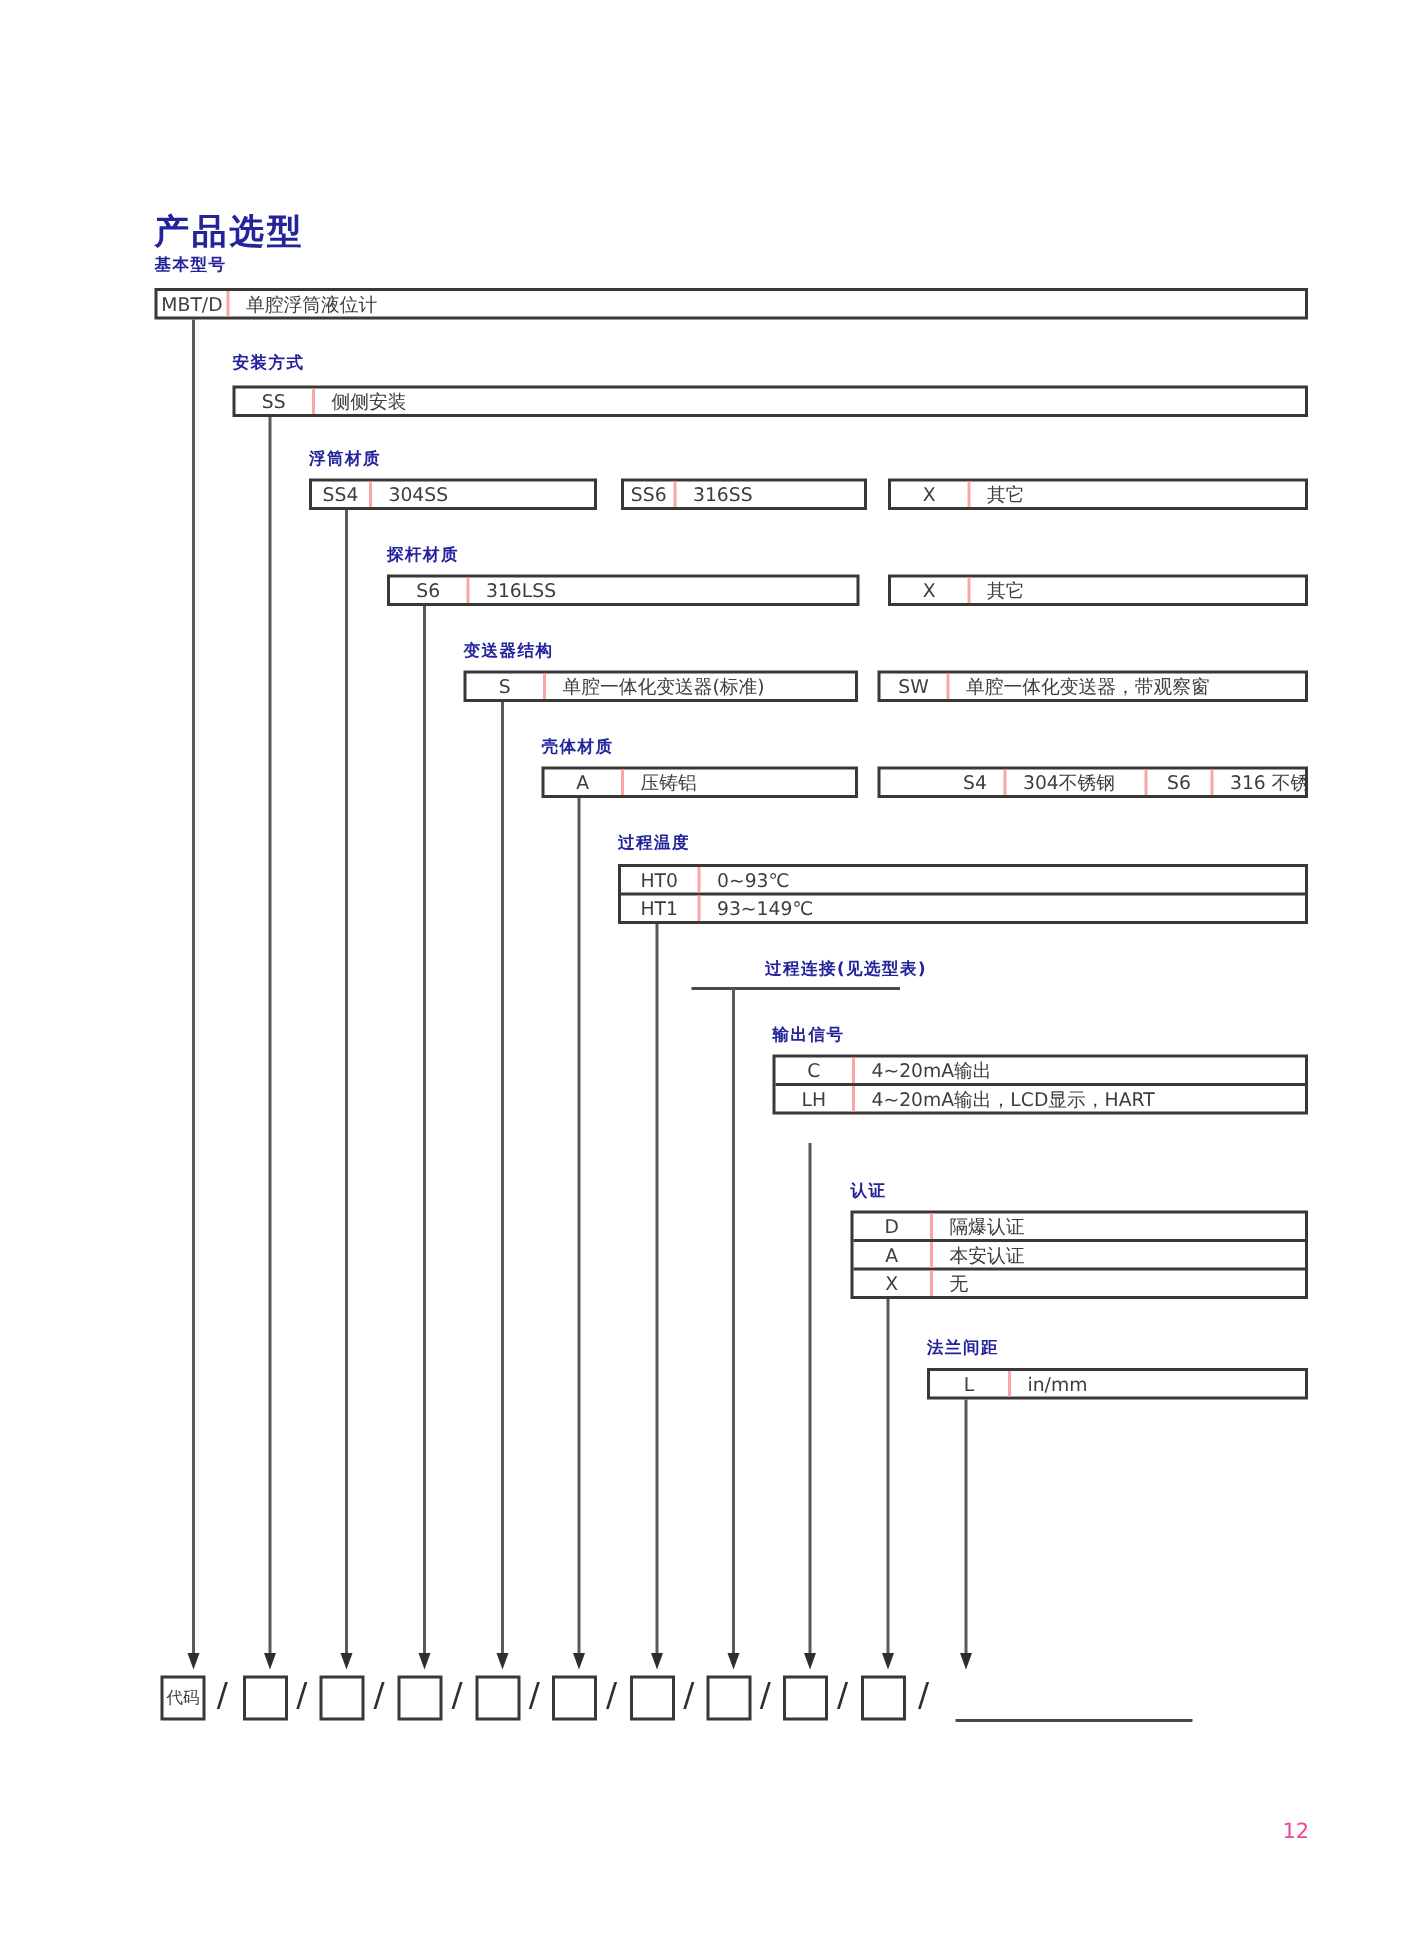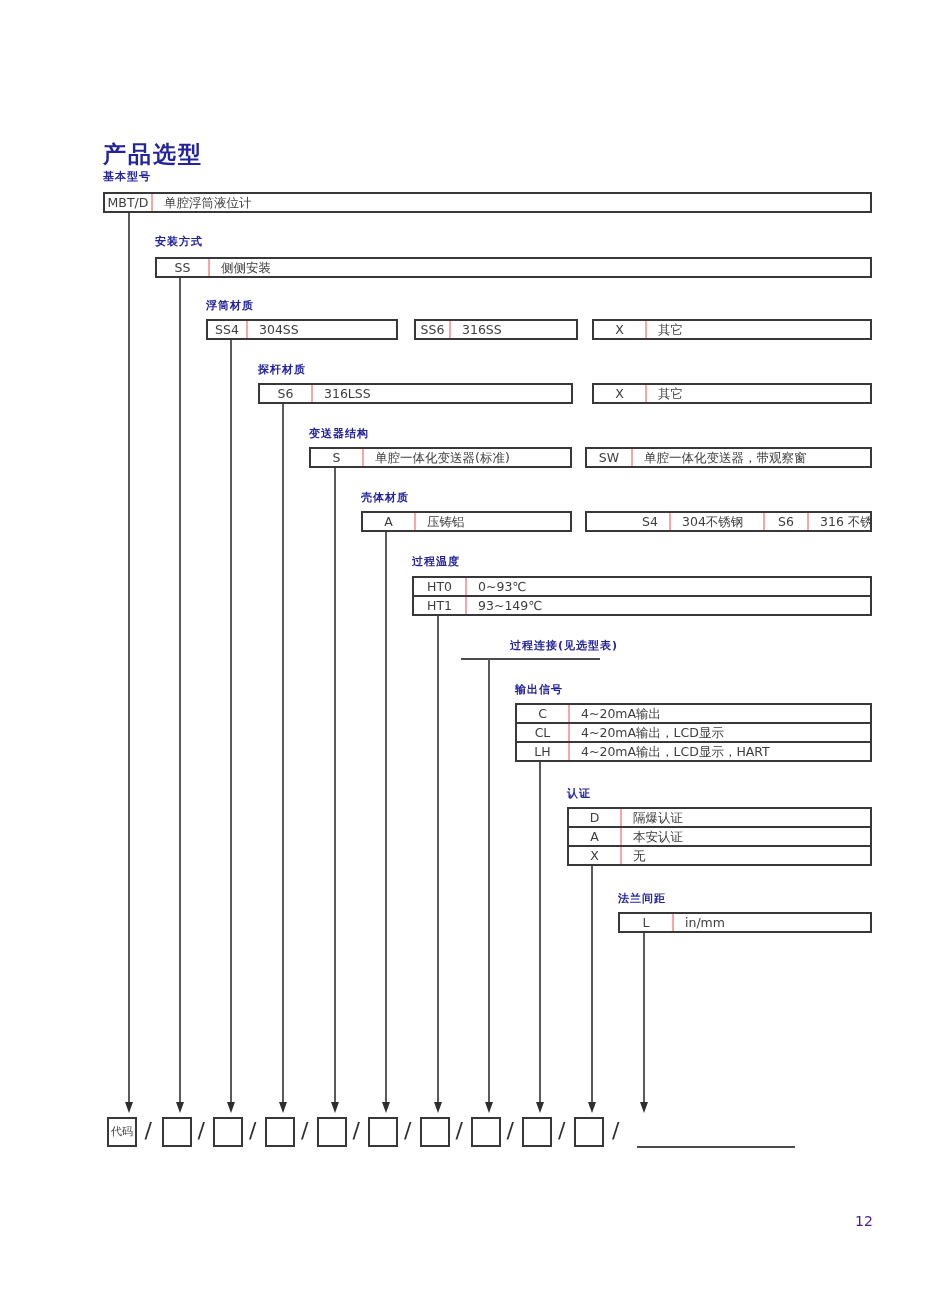--- a/index.html
+++ b/index.html
@@ -31,21 +31,21 @@
   .drop-arrow{
     position:absolute;width:0;height:0;
     border-left:4.5px solid transparent;border-right:4.5px solid transparent;border-top:11px solid #2e2e2e;
   }
   .hline{position:absolute;height:2px;background:#4a4a4a;}
   .code-box{
     position:absolute;width:30px;height:30px;border:2px solid #383838;box-sizing:border-box;
     font-size:11px;line-height:26px;text-align:center;color:#3d3d3d;background:#fff;
   }
   .slash{position:absolute;font-size:22px;color:#2e2e2e;font-weight:400;}
-  #page-number{font-size:14px;color:#4c1d95;}
+  #page-number{font-size:14px;color:#ec4899;}
 </style>
 </head>
 <body>
 
 <div id="page">
   <div id="page-title" class="abs" style="left:103px;top:139px;">产品选型</div>
 
   <div id="diagram">
       <div class="sec-heading" style="left: 103px; top: 169px;">基本型号</div>
       <div class="opt-box" style="left: 103px; top: 192px; width: 769px;">
@@ -148,24 +148,20 @@
       <div class="drop-arrow" style="left: 433.5px; top: 1102px;"></div>
       <div class="sec-heading" style="left: 462px; top: 638px; margin-left: 48px;">过程连接(见选型表)</div>
       <div class="hline" style="left: 461px; top: 658px; width: 139px;"></div>
       <div class="drop-line" style="left: 488.25px; top: 659px; height: 443px;"></div>
       <div class="drop-arrow" style="left: 484.5px; top: 1102px;"></div>
       <div class="sec-heading" style="left: 515px; top: 682px;">输出信号</div>
       <div class="opt-box" style="left: 515px; top: 703px; width: 357px;">
         <div class="opt-row">
           <div class="opt-cell code" style="width: 51px;">C</div>
           <div class="opt-cell label grow">4~20mA输出</div>
-        </div>
-        <div class="opt-row">
-          <div class="opt-cell code" style="width: 51px;">CL</div>
-          <div class="opt-cell label grow">4~20mA输出，LCD显示</div>
         </div>
         <div class="opt-row">
           <div class="opt-cell code" style="width: 51px;">LH</div>
           <div class="opt-cell label grow">4~20mA输出，LCD显示，HART</div>
         </div>
       </div>
       <div class="drop-line" style="left: 539.25px; top: 762px; height: 340px;"></div>
       <div class="drop-arrow" style="left: 535.5px; top: 1102px;"></div>
       <div class="sec-heading" style="left: 567px; top: 786px;">认证</div>
       <div class="opt-box" style="left: 567px; top: 807px; width: 305px;">

